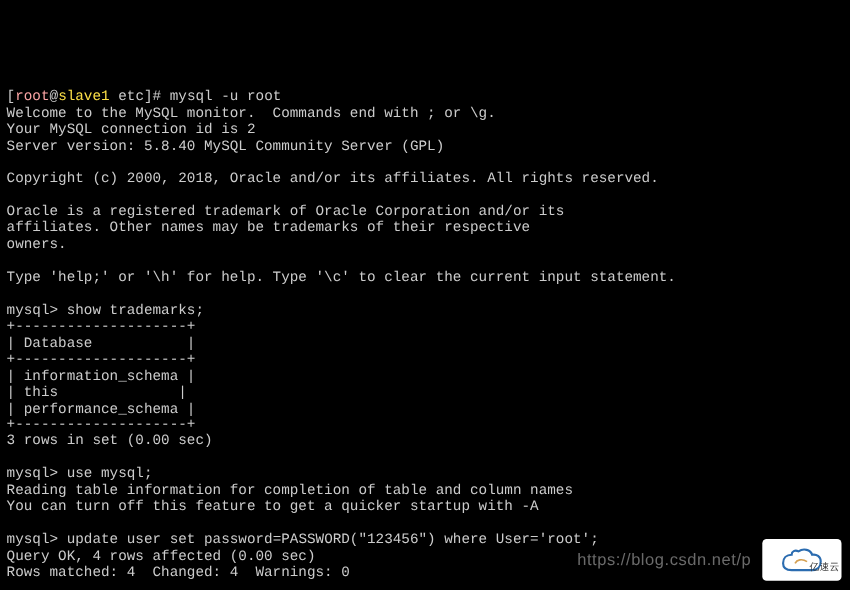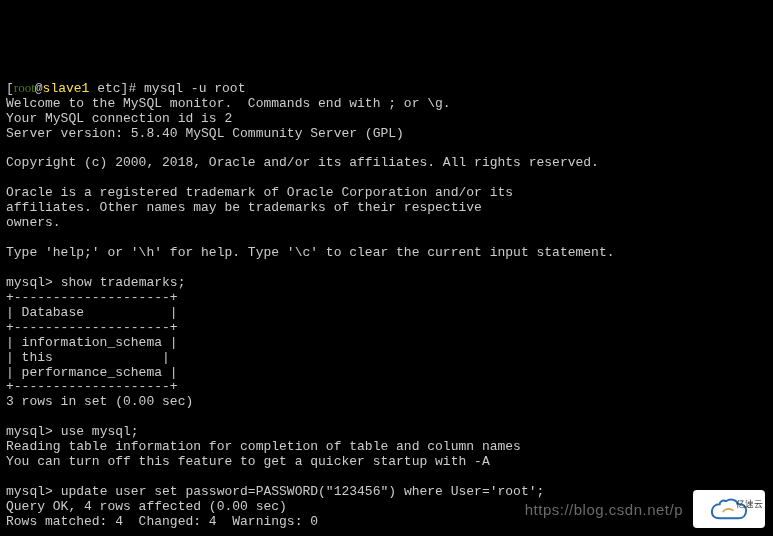--- a/index.html
+++ b/index.html
@@ -13,21 +13,21 @@
       font-family: 'Consolas', 'Courier New', monospace;
       font-size: 13px;
       line-height: 1.15;
       padding: 6px;
       width: 773px;
       height: 536px;
       position: relative;
       overflow: hidden;
       white-space: pre;
     }
-    .prompt-user { color: #4d7c0f; font-family: Liberation Serif, serif; }
+    .prompt-user { color: #fca5a5; }
     .prompt-host { color: #fde047; }
     .watermark {
       position: absolute;
       bottom: 18px;
       right: 90px;
       color: #6a6a6a;
       font-size: 15px;
       font-family: Arial, sans-serif;
       letter-spacing: 0.5px;
       margin-left: 32px;
@@ -41,24 +41,24 @@
       background: #fff;
       border-radius: 4px;
       display: flex;
       align-items: center;
       justify-content: center;
     }
     .cloud-logo svg { width: 48px; height: 28px; }
     .logo-text {
       position: absolute;
       right: 10px;
-      bottom: 26px;
+      bottom: 16px;
       font-size: 9px;
       color: #333;
-      font-family: Liberation Mono, monospace;
+      font-family: Liberation Serif, serif;
     }
   </style>
 </head>
 <body>
 
 
 
 <div>
 <span>[<span class="prompt-user">root</span>@<span class="prompt-host">slave1</span> <span>etc</span>]<span>#</span> <span>mysql -u root</span></span>
 <span>Welcome to the MySQL monitor.  Commands end with ; or \g.</span>

